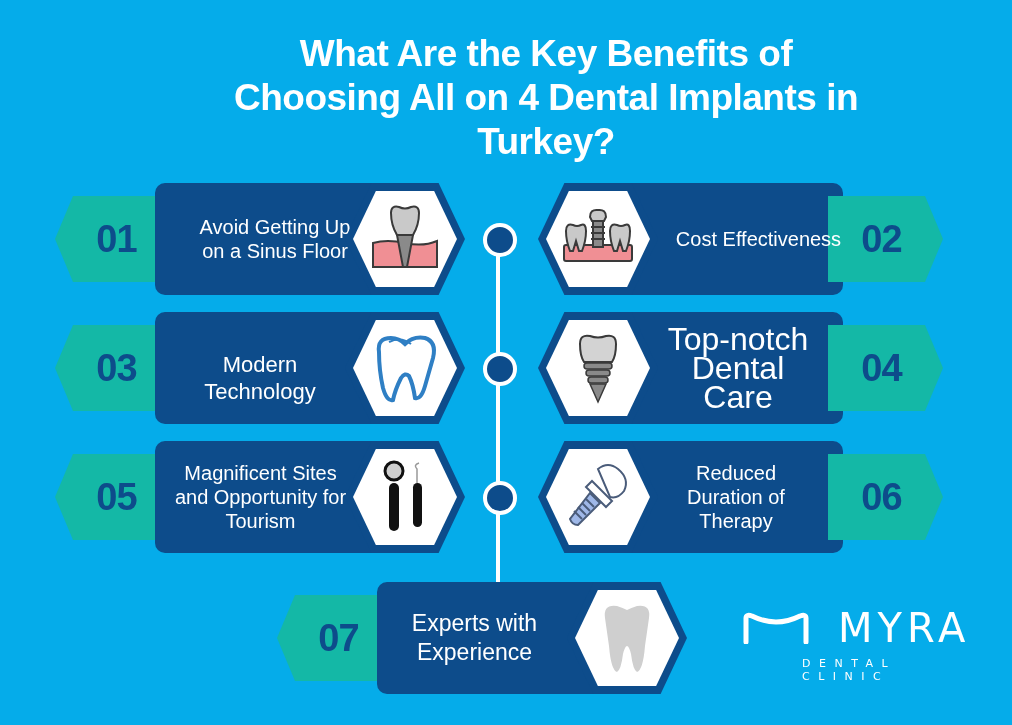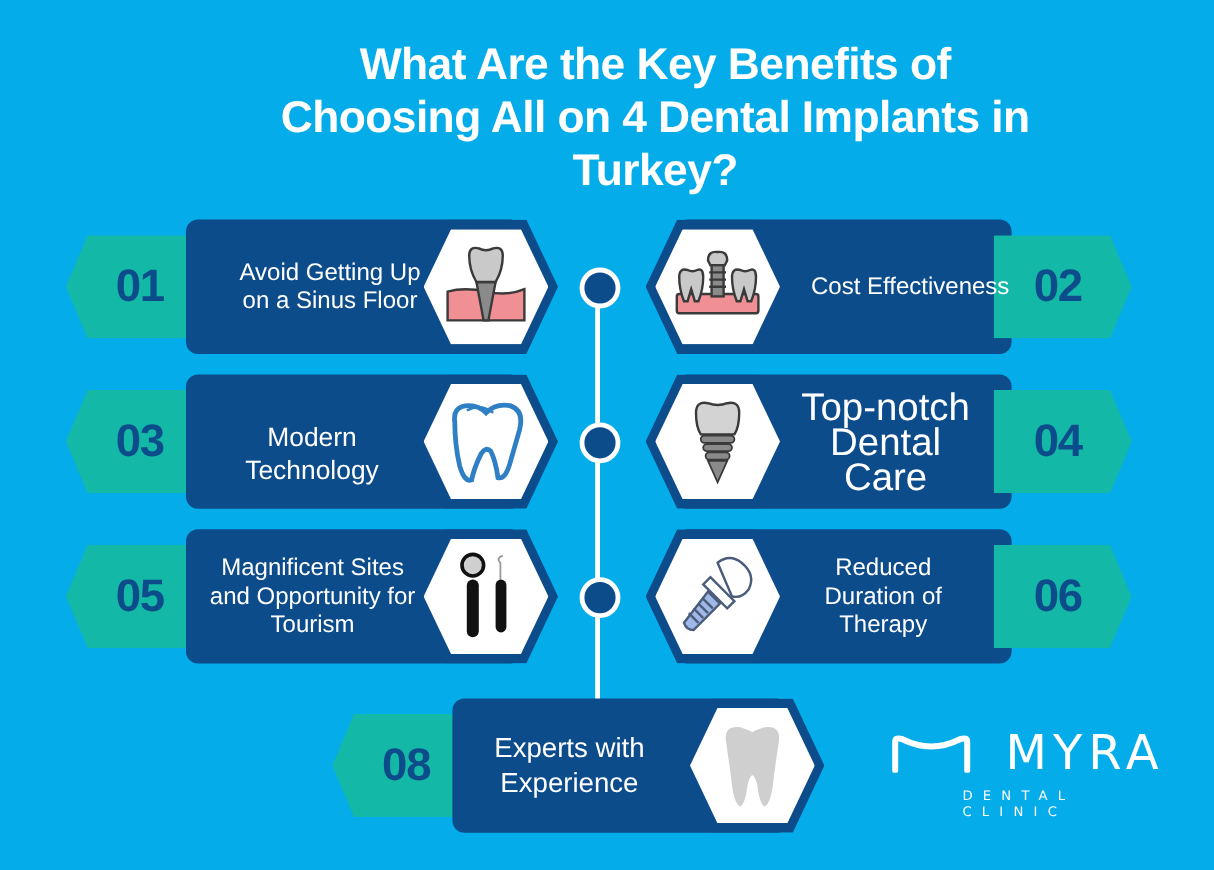--- a/index.html
+++ b/index.html
@@ -188,21 +188,21 @@
         <line x1="22" y1="44" x2="30" y2="52" stroke="#4a5c7a" stroke-width="2"></line>
         <line x1="18" y1="48" x2="26" y2="56" stroke="#4a5c7a" stroke-width="2"></line>
         <line x1="14" y1="52" x2="22" y2="60" stroke="#4a5c7a" stroke-width="2"></line>
       </svg>
     </div>
   </div>
   <div class="label" style="left:118px; top:0; width:160px; height:112px;">Reduced Duration of Therapy</div>
 </div>
 
 <div class="card left" style="left:277px; top:582px; width:410px;">
-  <div class="num-tab">08</div>
+  <div class="num-tab">07</div>
   <div class="panel" style="left:100px; width:280px;"></div>
   <div class="label" style="left:110px; top:0; width:175px; height:112px; font-size:23px; line-height:29px;">Experts with Experience</div>
   <div class="hex-outer" style="left:290px;">
     <div class="hex-inner">
       <svg viewBox="0 0 76 76">
         <path d="M16 18 Q14 4 28 6 Q34 8 38 10 Q42 8 48 6 Q62 4 60 18 Q58 32 56 46 Q54 70 48 72 Q44 70 42 54 Q40 46 38 46 Q36 46 34 54 Q32 70 28 72 Q22 70 20 46 Q18 32 16 18 Z" fill="#cfcfcf"></path>
       </svg>
     </div>
   </div>
 </div>

